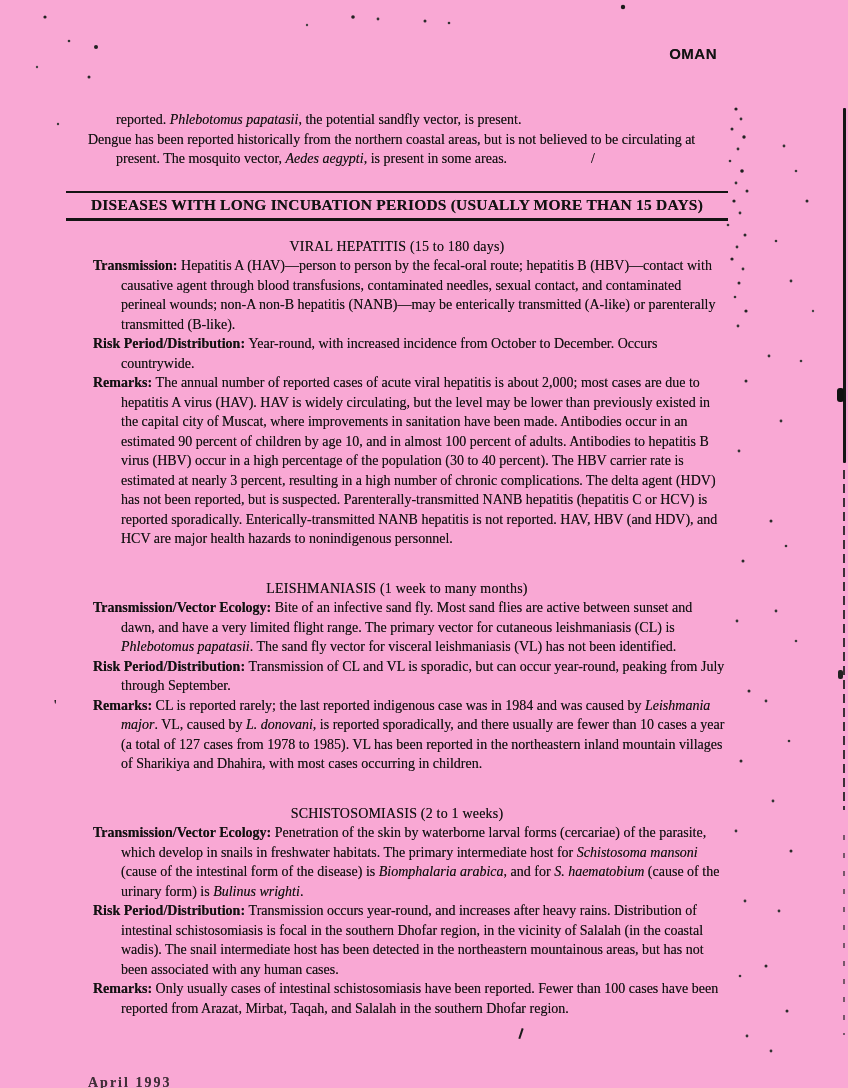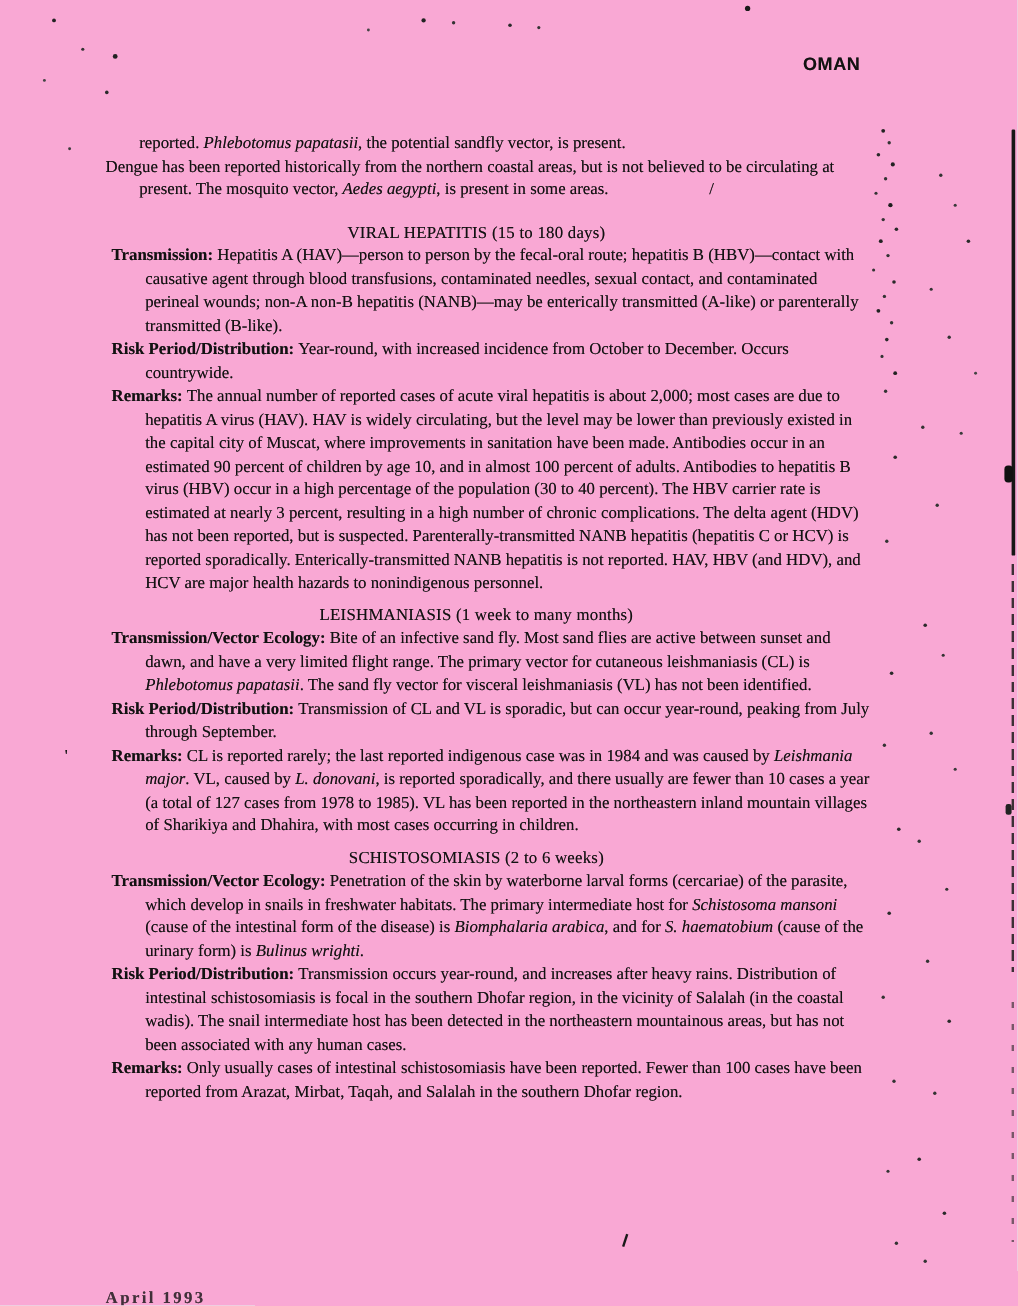--- a/index.html
+++ b/index.html
@@ -23,21 +23,21 @@
   .intro-p { padding-left:50px; text-indent:-28px; }
   .intro-p.cont { text-indent:0; }
   .banner {
     margin-top:22px;
     border-top:2px solid #141414;
     border-bottom:3px solid #141414;
     padding:3px 0 4px;
     text-align:center;
     font-weight:bold; font-size:15.5px; letter-spacing:.2px;
   }
-  .disease-section { margin-top:7px; }
+  .disease-section { margin-top:30px; }
   .disease-section:first-of-type { margin-top:16px; }
   .section-heading {
     font-size:14px; font-weight:normal; line-height:19.5px;
     letter-spacing:.2px;
     text-align:center;
   }
   .item { padding-left:55px; text-indent:-28px; }
   .item-label { font-weight:bold; }
   i { font-style:italic; }
   .gap-slash { display:inline-block; text-indent:0; margin-left:84px; }
@@ -110,36 +110,37 @@
 
   <div class="header-label">OMAN</div>
 
   <div class="content">
 
     <div>
         <p class="para intro-p cont"><span>reported. </span><i>Phlebotomus papatasii</i><span>, the potential sandfly vector, is present.</span></p>
         <p class="para intro-p"><span>Dengue has been reported historically from the northern coastal areas, but is not believed to be circulating at present. The mosquito vector, </span><i>Aedes aegypti</i><span>, is present in some areas.</span><span class="gap-slash">/</span></p>
       </div>
 
+    <div class="banner">DISEASES WITH LONG INCUBATION PERIODS (USUALLY MORE THAN 15 DAYS)</div>
 
     <div>
         <section class="disease-section">
           <h2 class="section-heading">VIRAL HEPATITIS (15 to 180 days)</h2>
           <p class="para item"><b class="item-label">Transmission: </b><span>Hepatitis A (HAV)—person to person by the fecal-oral route; hepatitis B (HBV)—contact with causative agent through blood transfusions, contaminated needles, sexual contact, and contaminated perineal wounds; non-A non-B hepatitis (NANB)—may be enterically transmitted (A-like) or parenterally transmitted (B-like).</span></p>
           <p class="para item"><b class="item-label">Risk Period/Distribution: </b><span>Year-round, with increased incidence from October to December. Occurs countrywide.</span></p>
           <p class="para item"><b class="item-label">Remarks: </b><span>The annual number of reported cases of acute viral hepatitis is about 2,000; most cases are due to hepatitis A virus (HAV). HAV is widely circulating, but the level may be lower than previously existed in the capital city of Muscat, where improvements in sanitation have been made. Antibodies occur in an estimated 90 percent of children by age 10, and in almost 100 percent of adults. Antibodies to hepatitis B virus (HBV) occur in a high percentage of the population (30 to 40 percent). The HBV carrier rate is estimated at nearly 3 percent, resulting in a high number of chronic complications. The delta agent (HDV) has not been reported, but is suspected. Parenterally-transmitted NANB hepatitis (hepatitis C or HCV) is reported sporadically. Enterically-transmitted NANB hepatitis is not reported. HAV, HBV (and HDV), and HCV are major health hazards to nonindigenous personnel.</span></p>
         </section>
         <section class="disease-section">
           <h2 class="section-heading">LEISHMANIASIS (1 week to many months)</h2>
           <p class="para item"><b class="item-label">Transmission/Vector Ecology: </b><span>Bite of an infective sand fly. Most sand flies are active between sunset and dawn, and have a very limited flight range. The primary vector for cutaneous leishmaniasis (CL) is </span><i>Phlebotomus papatasii</i><span>. The sand fly vector for visceral leishmaniasis (VL) has not been identified.</span></p>
           <p class="para item"><b class="item-label">Risk Period/Distribution: </b><span>Transmission of CL and VL is sporadic, but can occur year-round, peaking from July through September.</span></p>
           <p class="para item"><span class="premark">'</span><b class="item-label">Remarks: </b><span>CL is reported rarely; the last reported indigenous case was in 1984 and was caused by </span><i>Leishmania major</i><span>. VL, caused by </span><i>L. donovani</i><span>, is reported sporadically, and there usually are fewer than 10 cases a year (a total of 127 cases from 1978 to 1985). VL has been reported in the northeastern inland mountain villages of Sharikiya and Dhahira, with most cases occurring in children.</span></p>
         </section>
         <section class="disease-section">
-          <h2 class="section-heading">SCHISTOSOMIASIS (2 to 6 weeks)</h2>
+          <h2 class="section-heading">SCHISTOSOMIASIS (2 to 1 weeks)</h2>
           <p class="para item"><b class="item-label">Transmission/Vector Ecology: </b><span>Penetration of the skin by waterborne larval forms (cercariae) of the parasite, which develop in snails in freshwater habitats. The primary intermediate host for </span><i>Schistosoma mansoni</i><span> (cause of the intestinal form of the disease) is </span><i>Biomphalaria arabica</i><span>, and for </span><i>S. haematobium</i><span> (cause of the urinary form) is </span><i>Bulinus wrighti</i><span>.</span></p>
           <p class="para item"><b class="item-label">Risk Period/Distribution: </b><span>Transmission occurs year-round, and increases after heavy rains. Distribution of intestinal schistosomiasis is focal in the southern Dhofar region, in the vicinity of Salalah (in the coastal wadis). The snail intermediate host has been detected in the northeastern mountainous areas, but has not been associated with any human cases.</span></p>
           <p class="para item"><b class="item-label">Remarks: </b><span>Only usually cases of intestinal schistosomiasis have been reported. Fewer than 100 cases have been reported from Arazat, Mirbat, Taqah, and Salalah in the southern Dhofar region.</span></p>
         </section>
       </div>
 
   </div>
 
   <div class="footer-clip">April 1993</div>
 

